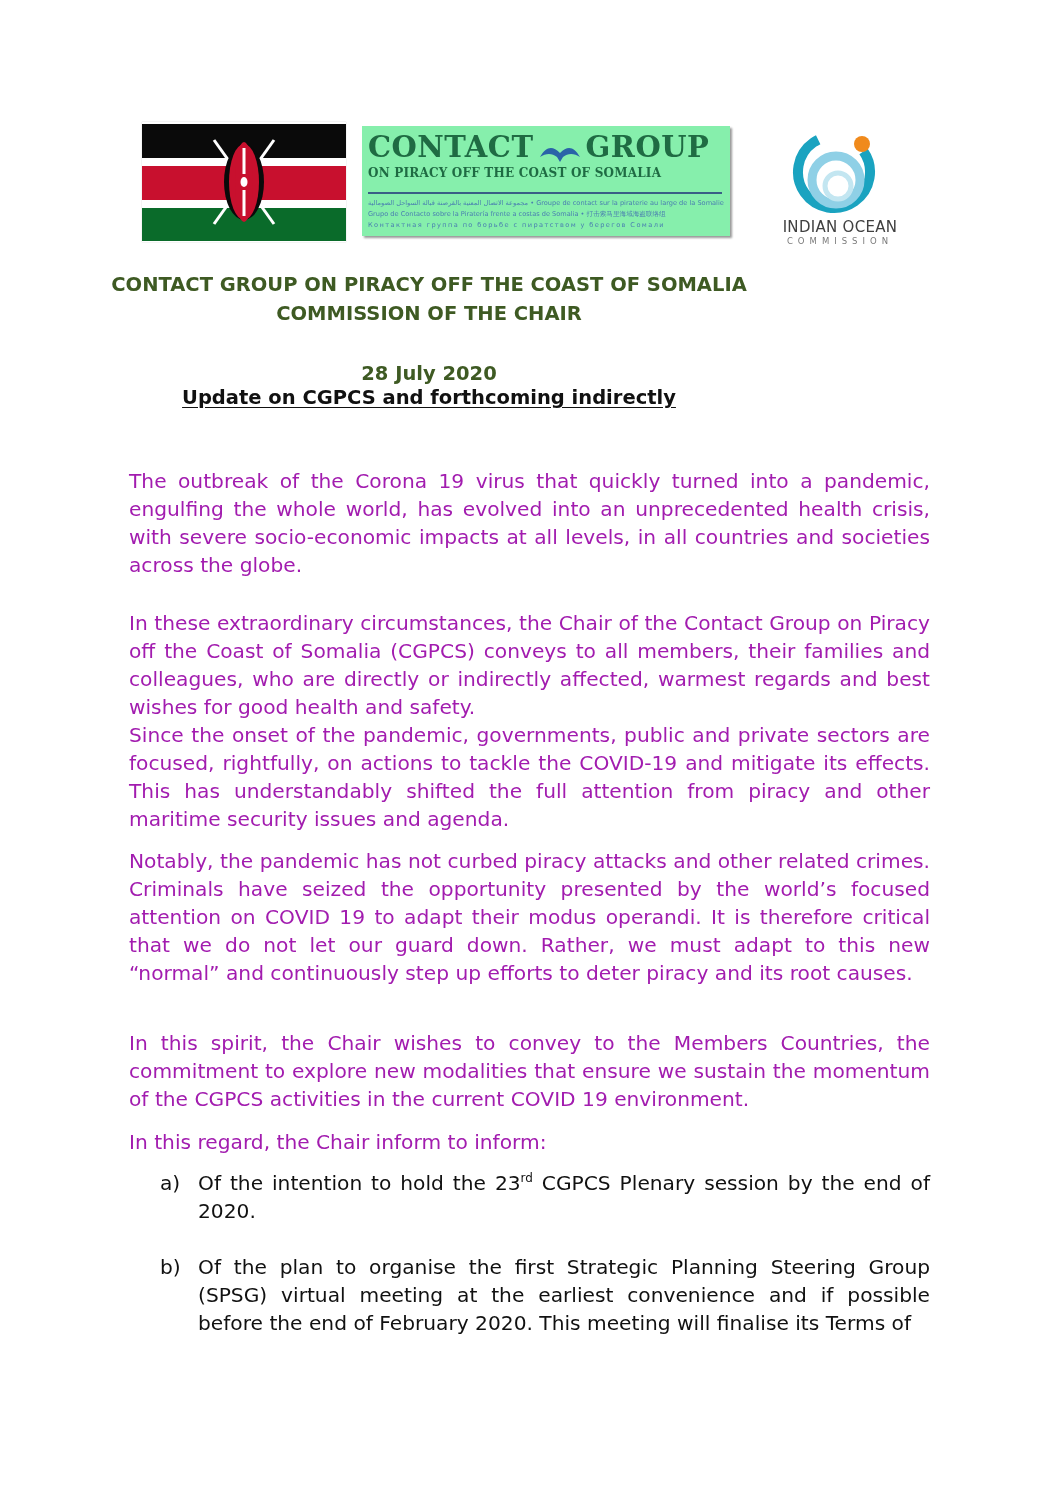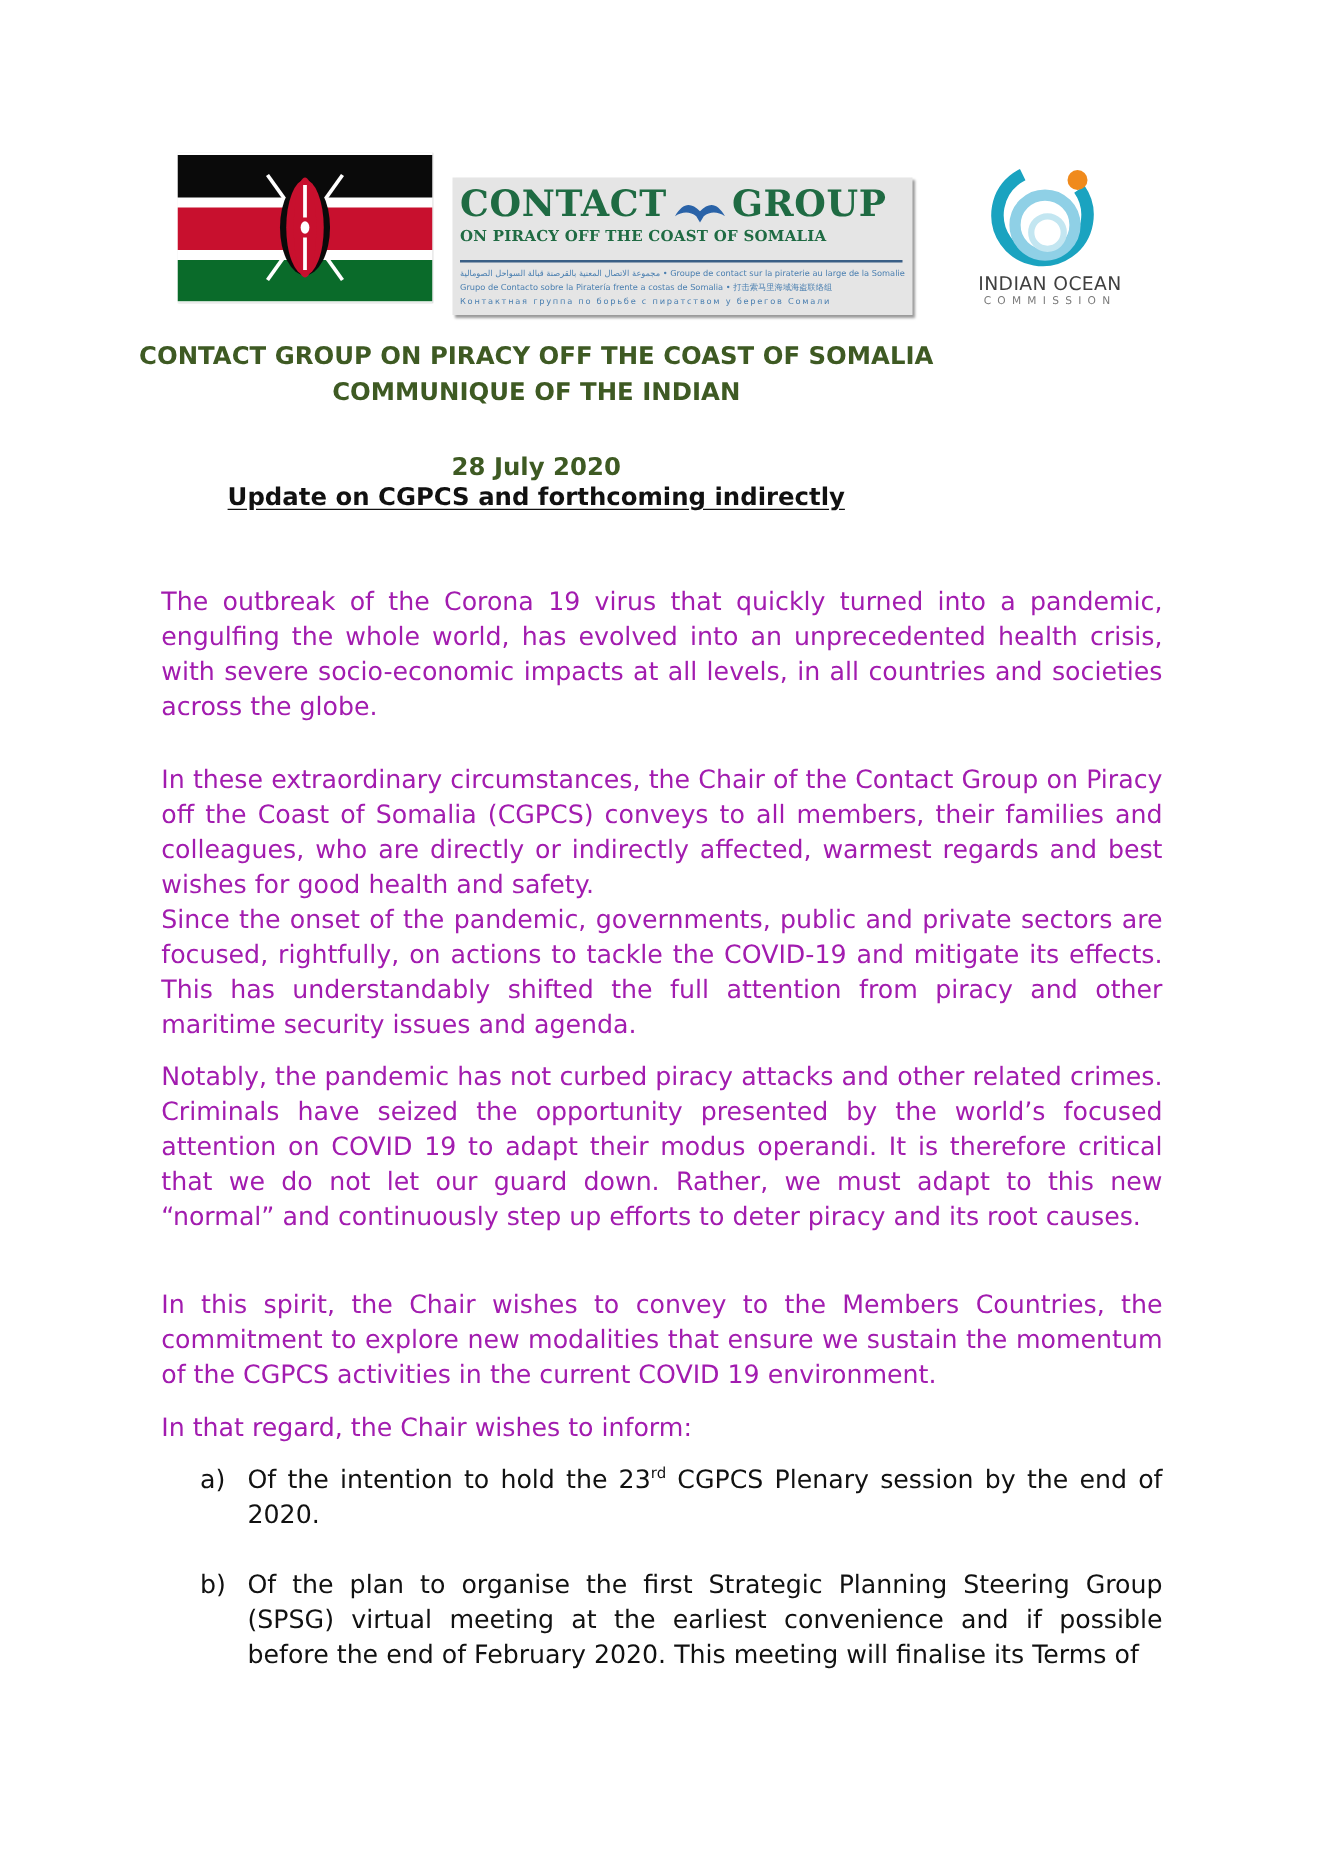--- a/index.html
+++ b/index.html
@@ -5,22 +5,22 @@
   html, body { margin: 0; padding: 0; background: #ffffff; }
   body { width: 1058px; height: 1497px; position: relative; overflow: hidden;
          font-family: "DejaVu Sans", sans-serif; color: #111111; }
   .page { position: absolute; left: 0; top: 0; width: 1058px; height: 1497px; }
 
   
   .logos { position: absolute; top: 118px; left: 142px; width: 780px; height: 130px; }
   .flag { position: absolute; left: 0; top: 4px; width: 204px; height: 120px; background: #ffffff; box-shadow: 0 0 1px #bbb; }
   .flag svg { width: 100%; height: 100%; display: block; }
 
-  .cg-logo { position: absolute; left: 220px; top: 24px; width: 368px; height: 110px;
-             background: #e5e5e5; box-shadow: 2px 2px 2px #9a9a9a; }
+  .cg-logo { position: absolute; left: 220px; top: 8px; width: 368px; height: 110px;
+             background: #86efac; box-shadow: 2px 2px 2px #9a9a9a; }
   .cg-title { position: absolute; left: 6px; top: 4px; width: 360px; font-family: "DejaVu Serif", serif;
               font-weight: bold; font-size: 29px; color: #1f6b43; letter-spacing: 0.5px; white-space: nowrap;
               display: flex; align-items: center; }
   .cg-title .bird { display: inline-block; width: 44px; height: 22px; margin: 0 4px; }
   .cg-sub { position: absolute; left: 6px; top: 40px; font-family: "DejaVu Serif", serif; font-weight: bold;
             font-size: 12px; color: #1f6b43; white-space: nowrap; letter-spacing: 0.2px; }
   .cg-rule { position: absolute; left: 6px; right: 8px; top: 66px; height: 2px; background: #3a5f86; }
   .cg-lines { position: absolute; left: 6px; top: 72px; width: 356px; }
   .cg-lines div { font-size: 6.6px; color: #4a7fb0; white-space: nowrap; line-height: 11px; overflow: hidden; }
   .cg-lines div:nth-child(3) { letter-spacing: 1.4px; }
@@ -106,41 +106,41 @@
         <circle cx="46" cy="56" r="24" fill="none" stroke="#8fd0e6" stroke-width="9"></circle>
         <circle cx="48" cy="62" r="13" fill="#ffffff" stroke="#c3e6f1" stroke-width="5"></circle>
         <circle cx="72" cy="20" r="8" fill="#f08a1c"></circle>
       </svg>
       <div class="ioc-name">INDIAN OCEAN</div>
       <div class="ioc-sub">COMMISSION</div>
     </div>
   </div>
 
   <div class="heading h1">CONTACT GROUP ON PIRACY OFF THE COAST OF SOMALIA</div>
-  <div class="heading h2">COMMUNIQUE OF THE INDIAN</div>
+  <div class="heading h2">COMMISSION OF THE CHAIR</div>
   <div class="heading date">28 July 2020</div>
   <div class="heading subtitle">Update on CGPCS and forthcoming indirectly</div>
 
   <div class="body p1">
       <p>The outbreak of the Corona 19 virus that quickly turned into a pandemic, engulfing the whole world, has evolved into an unprecedented health crisis, with severe socio-economic impacts at all levels, in all countries and societies across the globe.</p>
     </div>
   <div class="body p2">
       <p>In these extraordinary circumstances, the Chair of the Contact Group on Piracy off the Coast of Somalia (CGPCS) conveys to all members, their families and colleagues, who are directly or indirectly affected, warmest regards and best wishes for good health and safety.</p>
     </div>
   <div class="body p3">
       <p>Since the onset of the pandemic, governments, public and private sectors are focused, rightfully, on actions to tackle the COVID-19 and mitigate its effects. This has understandably shifted the full attention from piracy and other maritime security issues and agenda.</p>
     </div>
   <div class="body p4">
       <p>Notably, the pandemic has not curbed piracy attacks and other related crimes. Criminals have seized the opportunity presented by the world’s focused attention on COVID 19 to adapt their modus operandi. It is therefore critical that we do not let our guard down.  Rather, we must adapt to this new “normal” and continuously step up efforts to deter piracy and its root causes.</p>
     </div>
   <div class="body p5">
       <p>In this spirit, the Chair wishes to convey to the Members Countries, the commitment to explore new modalities that ensure we sustain the momentum of the CGPCS activities in the current COVID 19 environment.</p>
     </div>
   <div class="body p6">
-      <p>In that regard, the Chair wishes to inform:</p>
+      <p>In this regard, the Chair inform to inform:</p>
     </div>
 
   <div class="list item-a">
     <div class="item">
       <span class="marker">a)</span>
       <span>Of the intention to hold the 23</span><sup>rd</sup><span> CGPCS Plenary session by the end of 2020.</span>
     </div>
   </div>
   <div class="list item-b">
     <div class="item">

